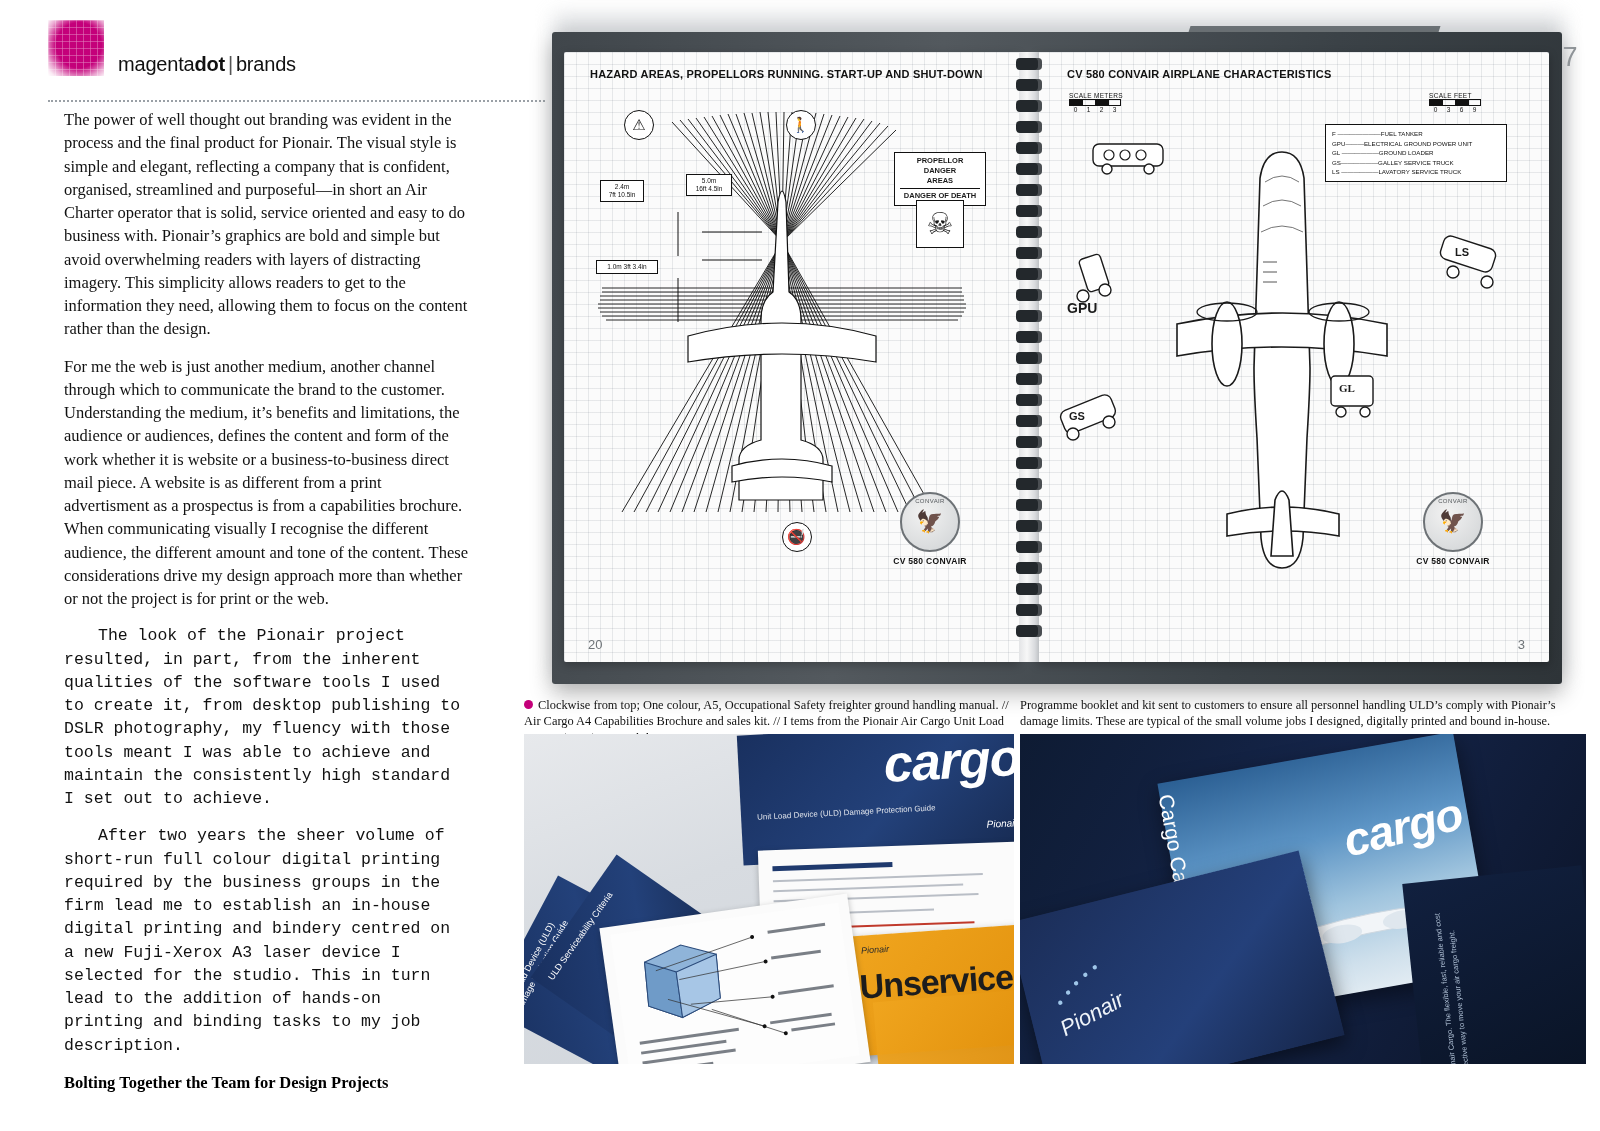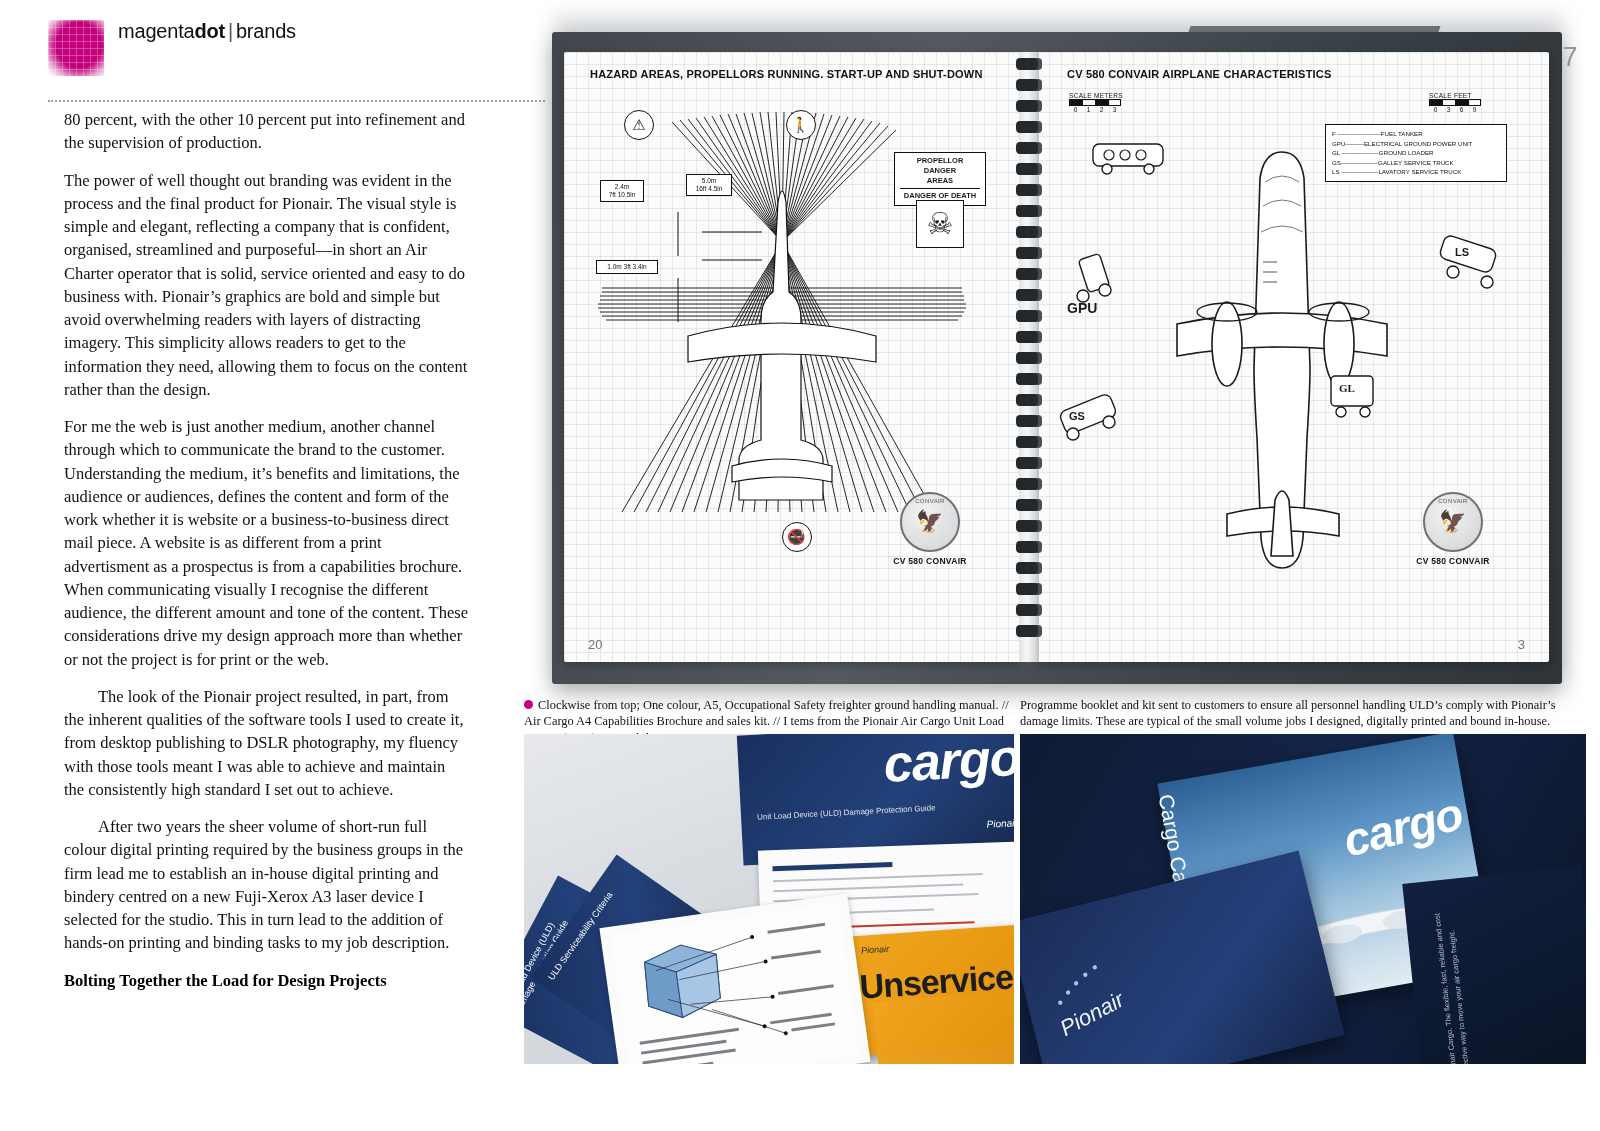--- a/index.html
+++ b/index.html
@@ -13,21 +13,21 @@
     position: relative;
     overflow: hidden;
   }
 
   
   .masthead {
     position: absolute;
     left: 48px;
     top: 20px;
     display: flex;
-    align-items: flex-start;
+    align-items: flex-end;
     gap: 14px;
   }
   .logo-dot {
     width: 56px; height: 56px;
     background: radial-gradient(circle at 55% 45%, #c4007a 0%, #c4007a 52%, rgba(196,0,122,0.75) 62%, rgba(196,0,122,0.35) 76%, rgba(196,0,122,0.08) 90%, rgba(196,0,122,0) 100%);
     position: relative;
   }
   .logo-dot::after {
     content: "";
     position: absolute;
@@ -64,21 +64,21 @@
     width: 404px;
     font-family: "Liberation Serif", serif;
   }
   .article p {
     margin: 0 0 14px 0;
     font-size: 16.5px;
     line-height: 1.41;
     color: #111;
     text-align: left;
   }
-  .article p.indent { text-indent: 34px; margin-top: -12px; }
+  .article p.indent { text-indent: 34px; margin-top: -12px; font-family: Liberation Mono, monospace; }
   .article h3 {
     margin: 2px 0 3px 0;
     font-size: 16.5px;
     font-weight: bold;
     line-height: 1.4;
     color: #000;
     font-family: "Liberation Serif", serif;
   }
 
   
@@ -338,26 +338,25 @@
 <div class="dotrule left"></div>
 <div class="dotrule right"></div>
 
 <div class="edge-label">
   <div class="folio">007</div>
   <div class="edge-meta">PIONAIR AVIATION</div>
   <div class="edge-meta" style="right:46px;">CASE STUDY</div>
 </div>
 
 <div class="article">
-  <p>80 percent, with the other 10 percent put into refinement and the supervision of production.</p>
   <p>The power of well thought out branding was evident in the process and the final product for Pionair.  The visual style is simple and elegant, reflecting a company that is confident, organised, streamlined and purposeful—in short an Air Charter operator that is solid, service oriented and easy to do business with. Pionair’s graphics are bold and simple but avoid overwhelming readers with layers of distracting imagery. This simplicity allows readers to get to the information they need, allowing them to focus on the content rather than the design.</p>
   <p>For me the web is just another medium, another channel through which to communicate the brand to the customer. Understanding the medium, it’s benefits and limitations, the audience or audiences, defines the content and form of the work whether it is website or a business-to-business direct mail piece. A website is as different from a print advertisment as a prospectus is from a capabilities brochure. When communicating visually I recognise the different audience, the different amount and tone of the content. These considerations drive my design approach more than whether or not the project is for print or the web.</p>
   <p class="indent" style="text-indent:34px; margin-top:0;">The look of the Pionair project resulted, in part, from the inherent qualities of the software tools I used to create it, from desktop publishing to DSLR photography, my fluency with those tools meant I was able to achieve and maintain the consistently high standard I set out to achieve.</p>
   <p class="indent" style="text-indent:34px; margin-top:0;">After two years the sheer volume of short-run full colour digital printing required by the business groups in the firm lead me to establish an in-house digital printing and bindery centred on a new Fuji-Xerox A3 laser device I selected for the studio. This in turn lead to the addition of hands-on printing and binding tasks to my job description.</p>
-  <h3>Bolting Together the Load for Design Projects</h3>
+  <h3>Bolting Together the Team for Design Projects</h3>
 </div>
 
 <div class="notebook-wrap">
   <div class="nb-shadow"></div>
   <div class="nb-back-page"></div>
   <div class="nb-cover"></div>
 
   <div class="nb-page left">
     <div class="nb-page-grid"></div>
     <div class="pg-title" style="left:26px; top:16px;">HAZARD AREAS, PROPELLORS RUNNING. START-UP AND SHUT-DOWN</div>

